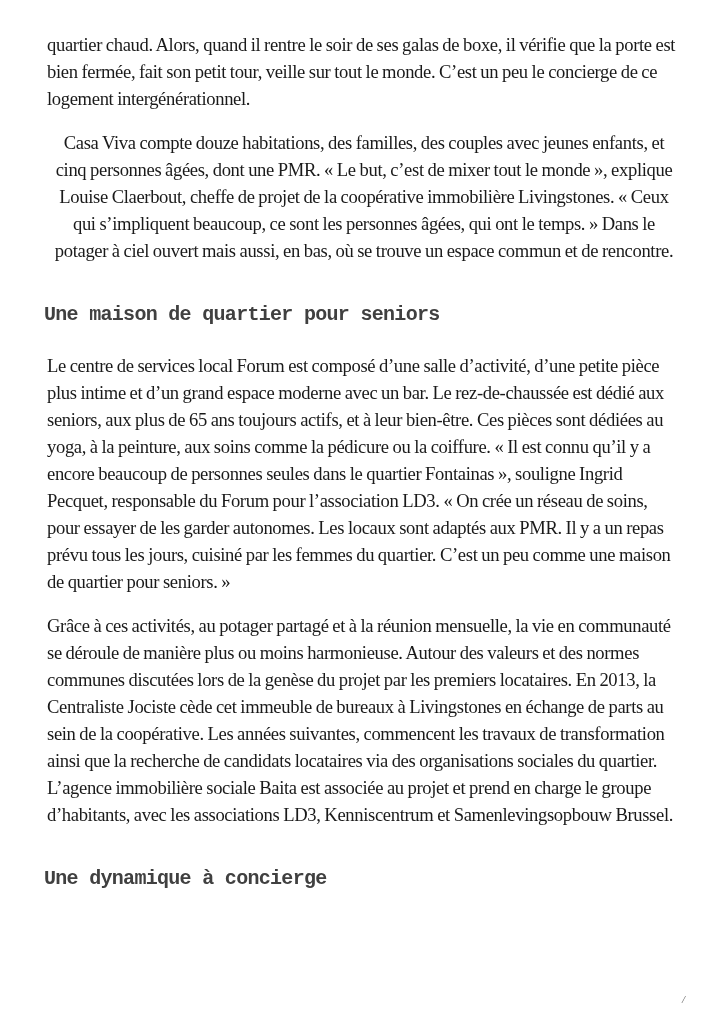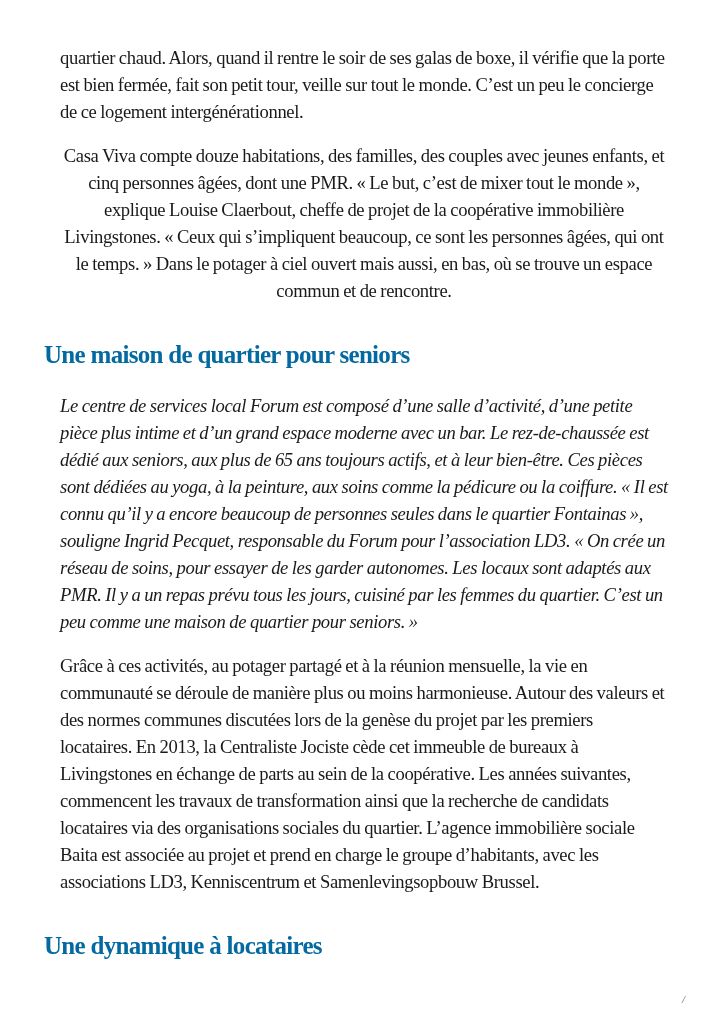--- a/index.html
+++ b/index.html
@@ -5,43 +5,43 @@
     html, body { margin: 0; padding: 0; background: #ffffff; }
     body {
       width: 724px; height: 1024px; position: relative; overflow: hidden;
       font-family: "Liberation Serif", "DejaVu Serif", serif;
       color: #1a1a1a;
     }
     .content {
       position: absolute; left: 44px; top: 28px; width: 640px;
     }
     p.body {
-      margin: 16px; font-size: 18.6px; line-height: 27px;
+      margin: 3px; font-size: 18.6px; line-height: 27px;
       letter-spacing: -0.35px; word-spacing: -0.5px;
     }
     .p1 { }
     .p2 { margin-top: 17px !important; text-align: center; }
     h2.section {
-      margin: 0; font-size: 25px; font-weight: bold; line-height: 30px;
-      letter-spacing: -0.7px; color: #0369a1;
+      margin: 0; font-size: 20px; font-weight: bold; line-height: 30px;
+      letter-spacing: -0.7px; color: #404040; font-family: Liberation Mono, monospace;
     }
     .h-a { margin-top: 36px !important; }
-    .p3 { margin-top: 22px !important; font-style: italic; }
+    .p3 { margin-top: 22px !important; }
     .p4 { margin-top: 17px !important; }
     .h-b { margin-top: 36px !important; }
     .page-mark {
       position: absolute; left: 682px; top: 993px; font-size: 11px;
       font-style: italic; color: #666;
     }
   </style>
 </head>
 <body>
 
 <div class="content">
   <p class="body p1">quartier chaud. Alors, quand il rentre le soir de ses galas de boxe, il vérifie que la porte est bien fermée, fait son petit tour, veille sur tout le monde. C’est un peu le concierge de ce logement intergénérationnel.</p>
   <p class="body p2">Casa Viva compte douze habitations, des familles, des couples avec jeunes enfants, et cinq personnes âgées, dont une PMR. « Le but, c’est de mixer tout le monde », explique Louise Claerbout, cheffe de projet de la coopérative immobilière Livingstones. « Ceux qui s’impliquent beaucoup, ce sont les personnes âgées, qui ont le temps. » Dans le potager à ciel ouvert mais aussi, en bas, où se trouve un espace commun et de rencontre.</p>
   <h2 class="section h-a">Une maison de quartier pour seniors</h2>
   <p class="body p3">Le centre de services local Forum est composé d’une salle d’activité, d’une petite pièce plus intime et d’un grand espace moderne avec un bar. Le rez-de-chaussée est dédié aux seniors, aux plus de 65 ans toujours actifs, et à leur bien-être. Ces pièces sont dédiées au yoga, à la peinture, aux soins comme la pédicure ou la coiffure. « Il est connu qu’il y a encore beaucoup de personnes seules dans le quartier Fontainas », souligne Ingrid Pecquet, responsable du Forum pour l’association LD3. « On crée un réseau de soins, pour essayer de les garder autonomes. Les locaux sont adaptés aux PMR. Il y a un repas prévu tous les jours, cuisiné par les femmes du quartier. C’est un peu comme une maison de quartier pour seniors. »</p>
   <p class="body p4">Grâce à ces activités, au potager partagé et à la réunion mensuelle, la vie en communauté se déroule de manière plus ou moins harmonieuse. Autour des valeurs et des normes communes discutées lors de la genèse du projet par les premiers locataires. En 2013, la Centraliste Jociste cède cet immeuble de bureaux à Livingstones en échange de parts au sein de la coopérative. Les années suivantes, commencent les travaux de transformation ainsi que la recherche de candidats locataires via des organisations sociales du quartier. L’agence immobilière sociale Baita est associée au projet et prend en charge le groupe d’habitants, avec les associations LD3, Kenniscentrum et Samenlevingsopbouw Brussel.</p>
-  <h2 class="section h-b">Une dynamique à locataires</h2>
+  <h2 class="section h-b">Une dynamique à concierge</h2>
 </div>
 
 <div class="page-mark">/</div>
 
 </body></html>

